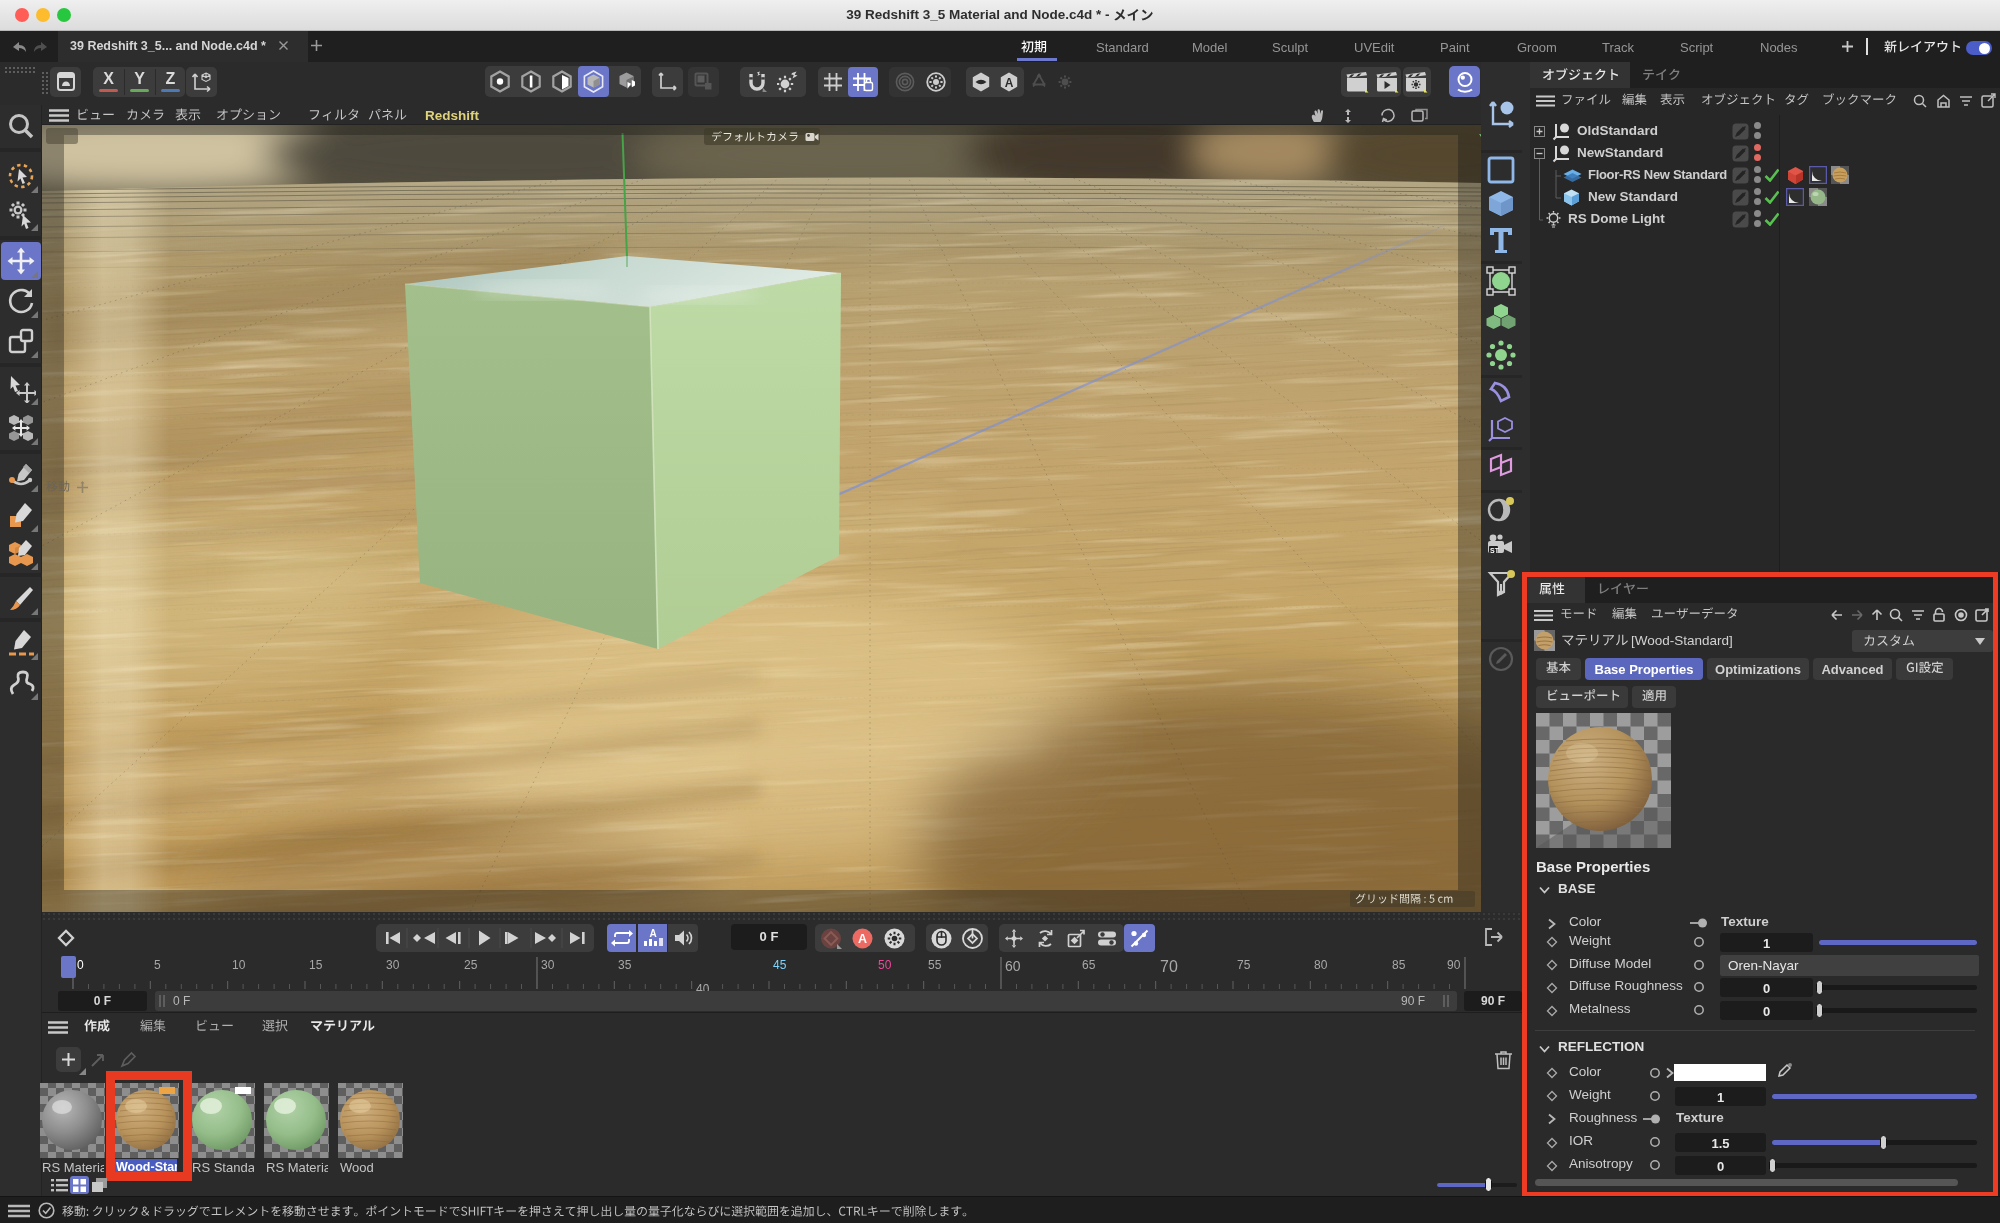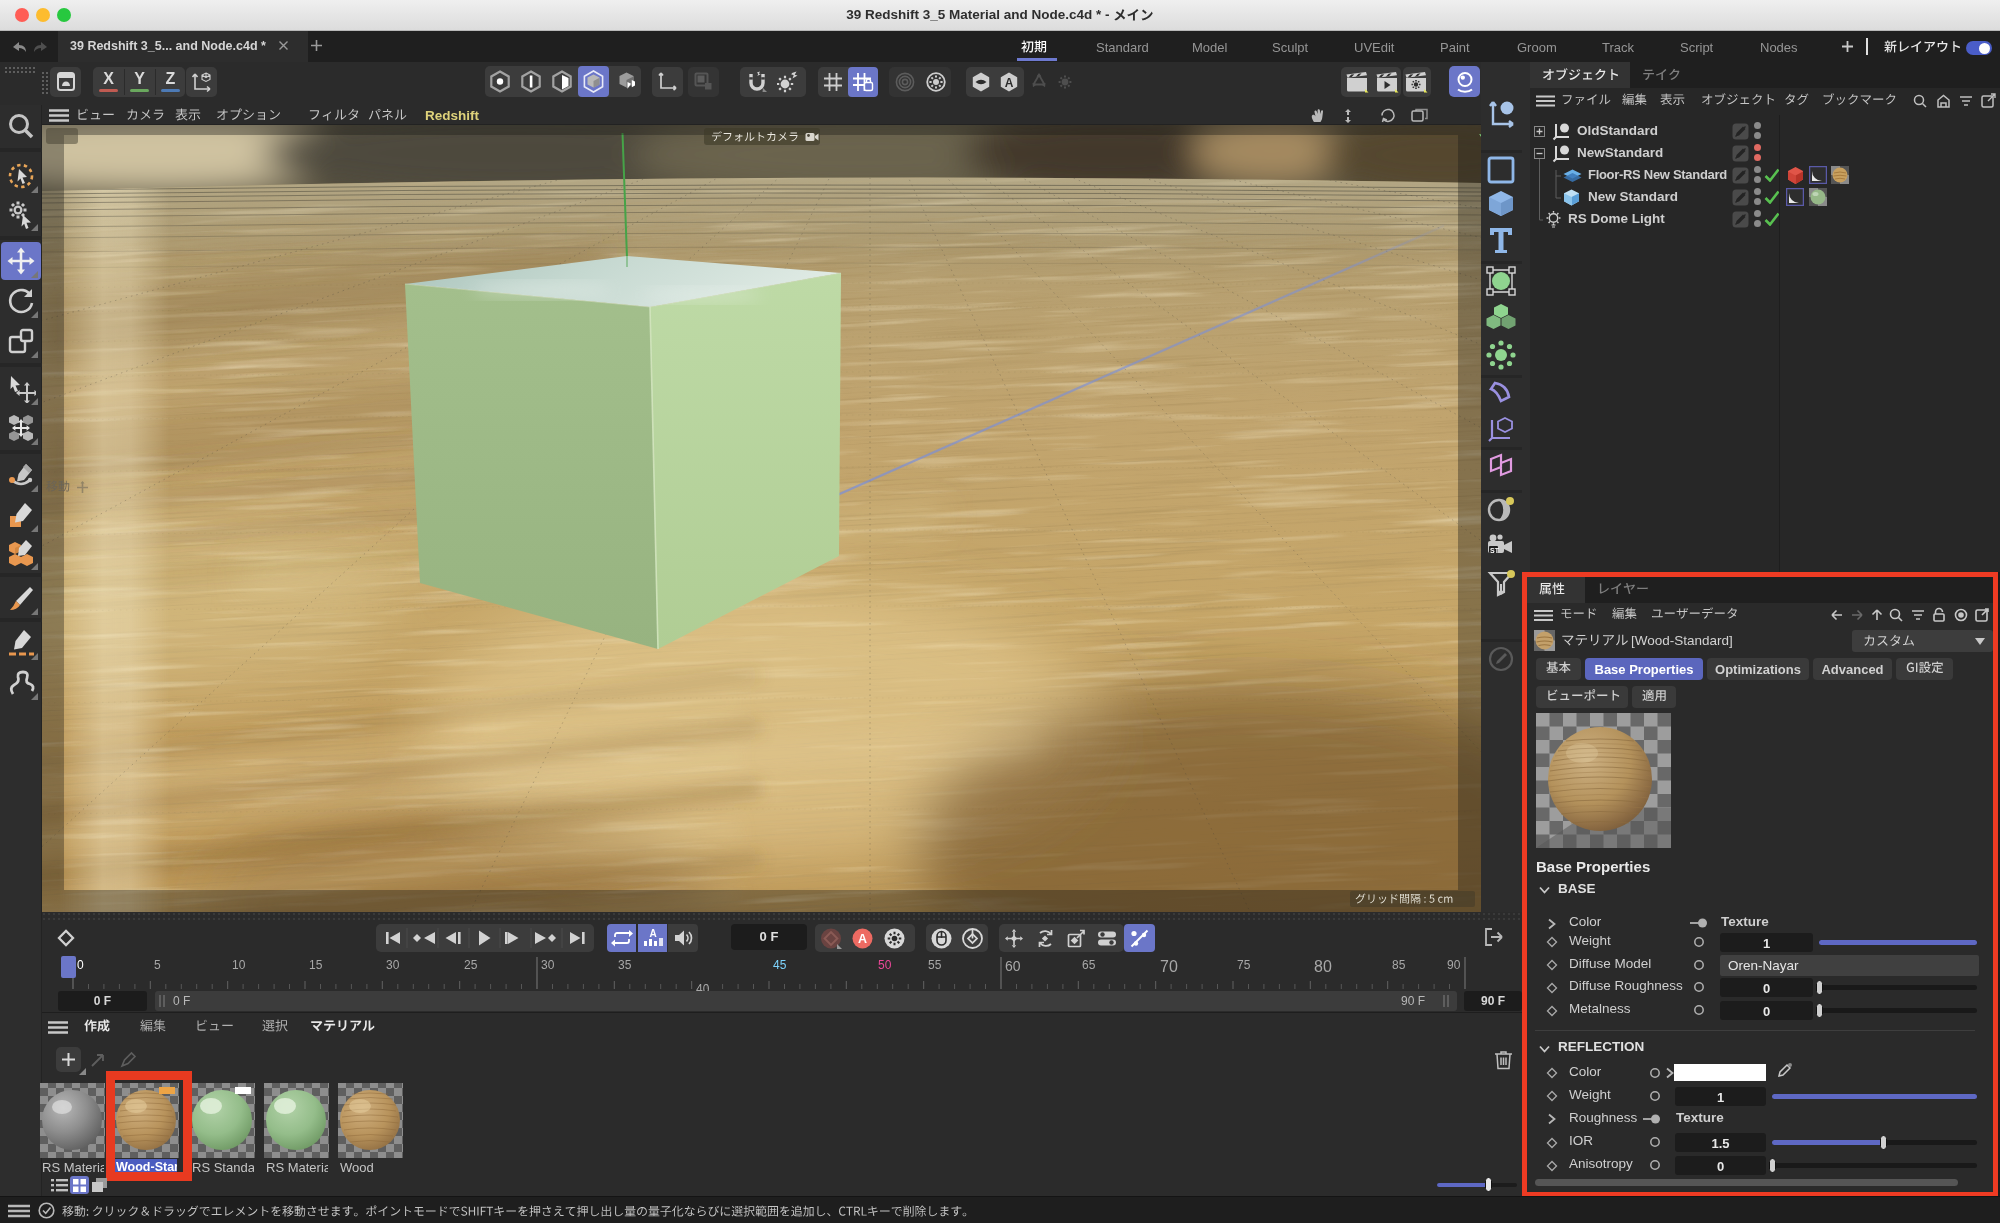--- a/index.html
+++ b/index.html
@@ -1318,21 +1318,21 @@
       <div class="abs" style="left:499px;top:3px;font-size:12px;color:#a8a8a8;">30</div>
       <div class="abs" style="left:576px;top:3px;font-size:12px;color:#a8a8a8;">35</div>
       <div class="abs" style="left:654px;top:3px;font-size:12px;color:#a8a8a8;margin-top:24px;">40</div>
       <div class="abs" style="left:731px;top:3px;font-size:12px;color:#7dd3fc;">45</div>
       <div class="abs" style="left:836px;top:3px;font-size:12px;color:#ec4899;">50</div>
       <div class="abs" style="left:886px;top:3px;font-size:12px;color:#a8a8a8;">55</div>
       <div class="abs" style="left:963px;top:3px;font-size:14px;color:#a8a8a8;">60</div>
       <div class="abs" style="left:1040px;top:3px;font-size:12px;color:#a8a8a8;">65</div>
       <div class="abs" style="left:1118px;top:3px;font-size:16px;color:#a8a8a8;">70</div>
       <div class="abs" style="left:1195px;top:3px;font-size:12px;color:#a8a8a8;">75</div>
-      <div class="abs" style="left:1272px;top:3px;font-size:16px;color:#a8a8a8;">80</div>
+      <div class="abs" style="left:1272px;top:3px;font-size:12px;color:#a8a8a8;">80</div>
       <div class="abs" style="left:1350px;top:3px;font-size:12px;color:#a8a8a8;">85</div>
       <div class="abs" style="left:1405px;top:3px;font-size:12px;color:#a8a8a8;">90</div>
       <div class="abs" style="left:16px;top:36px;width:89px;height:20px;background:#1c1c1c;border-radius:3px;"></div>
 <div class="abs" style="left:16px;top:39px;width:89px;text-align:center;font-size:12px;font-weight:bold;color:#d8d8d8;">0 F</div>
       <div class="abs" style="left:113px;top:36px;width:1302px;height:20px;background:#3c3c3c;border-radius:3px;"></div>
       <svg class="ico" style="left:116px;top:40px" width="10" height="12">
         <path d="M2 0 V12 M6 0 V12" stroke="#6a6a6a" stroke-width="1.5"></path>
       </svg>
 <svg class="ico" style="left:1399px;top:40px" width="10" height="12">
         <path d="M3 0 V12 M7 0 V12" stroke="#6a6a6a" stroke-width="1.5"></path>

